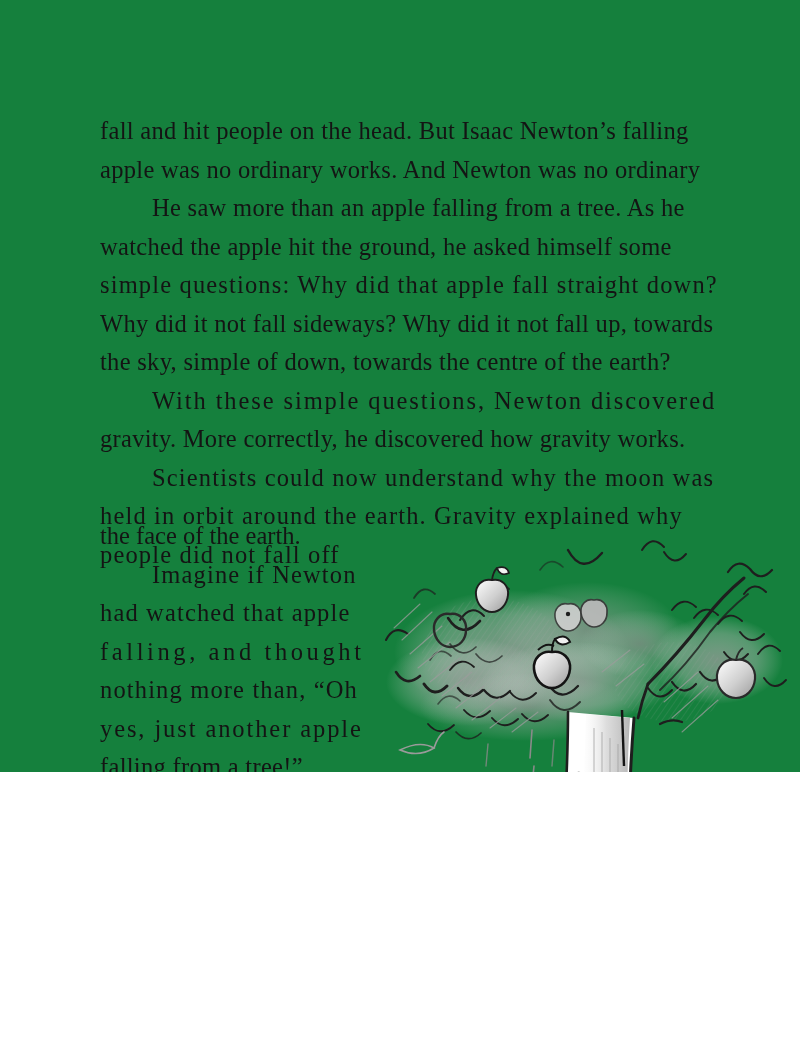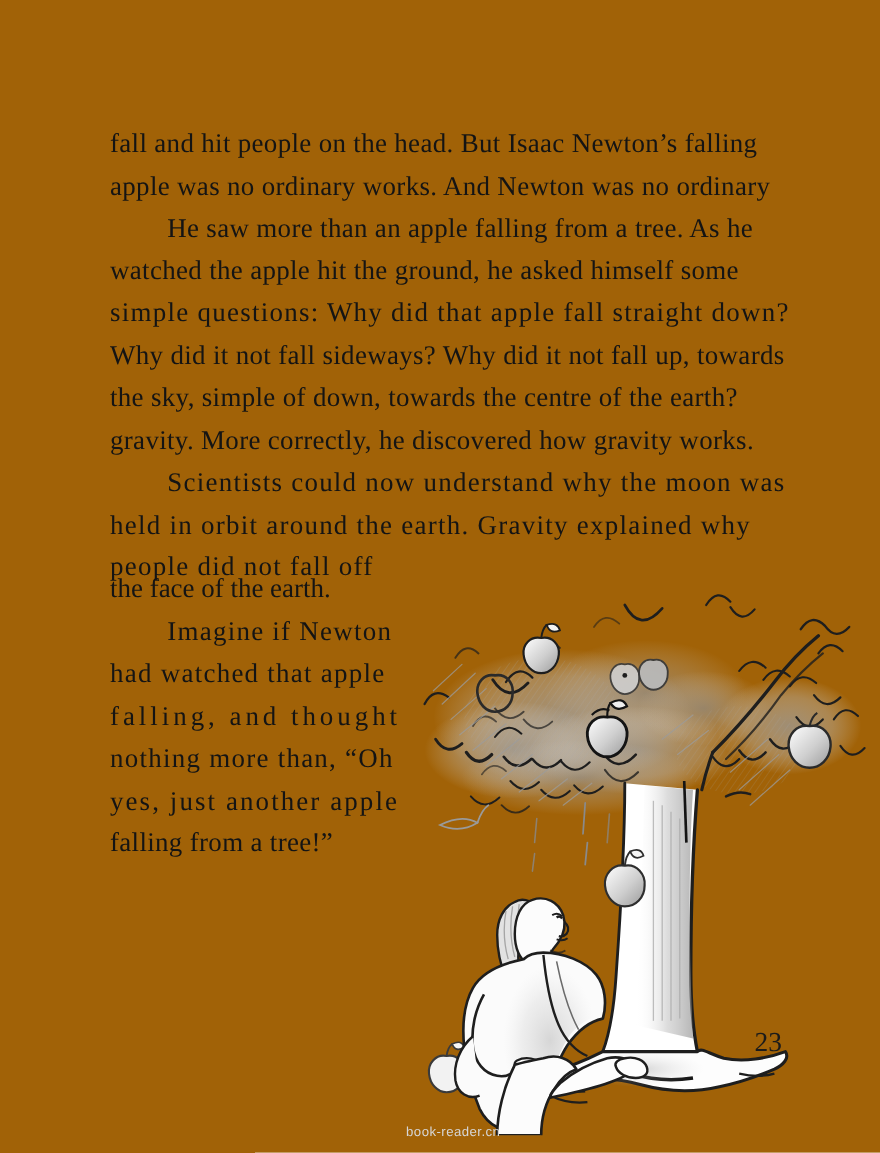--- a/index.html
+++ b/index.html
@@ -3,22 +3,22 @@
 <meta charset="utf-8">
 <style>
   html, body {
     margin: 0;
     padding: 0;
     background: #ffffff;
   }
   .page {
     position: relative;
     width: 800px;
-    height: 1048px;
-    background: #a16207;
+    height: 772px;
+    background: #15803d;
     overflow: hidden;
     font-family: "Liberation Serif", "DejaVu Serif", serif;
     color: #141414;
   }
 
   
   .text-col {
     position: absolute;
     left: 100px;
     top: 112px;
@@ -98,20 +98,21 @@
 
     <p class="para">
       <span class="ln tr1" style="padding-left:52px">He saw more than an apple falling from a tree. As he</span>
       <span class="ln tr1">watched the apple hit the ground, he asked himself some</span>
       <span class="ln tr2">simple questions: Why did that apple fall straight down?</span>
       <span class="ln tr1">Why did it not fall sideways? Why did it not fall up, towards</span>
       <span class="ln tr1">the sky, simple of down, towards the centre of the earth?</span>
     </p>
 
     <p class="para">
+      <span class="ln tr4" style="padding-left:52px">With these simple questions, Newton discovered</span>
       <span class="ln tr1">gravity. More correctly, he discovered how gravity works.</span>
     </p>
 
     <p class="para">
       <span class="ln tr2" style="padding-left:52px">Scientists could now understand why the moon was</span>
       <span class="ln tr2">held in orbit around the earth. Gravity explained why</span>
       <span class="ln tr2">people did not fall off</span>
     </p>
   </div>
 

